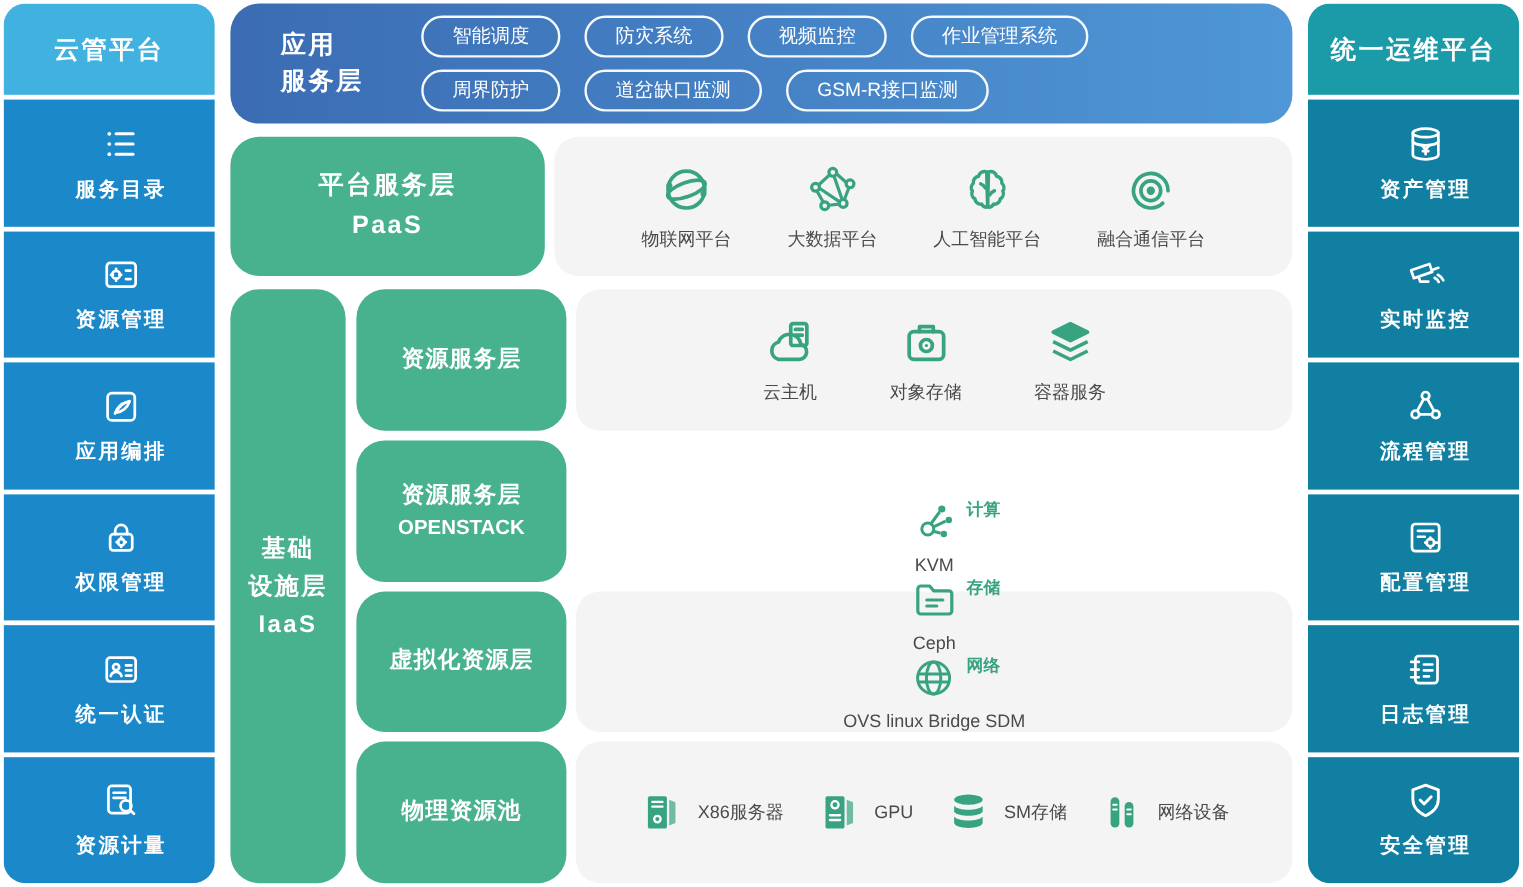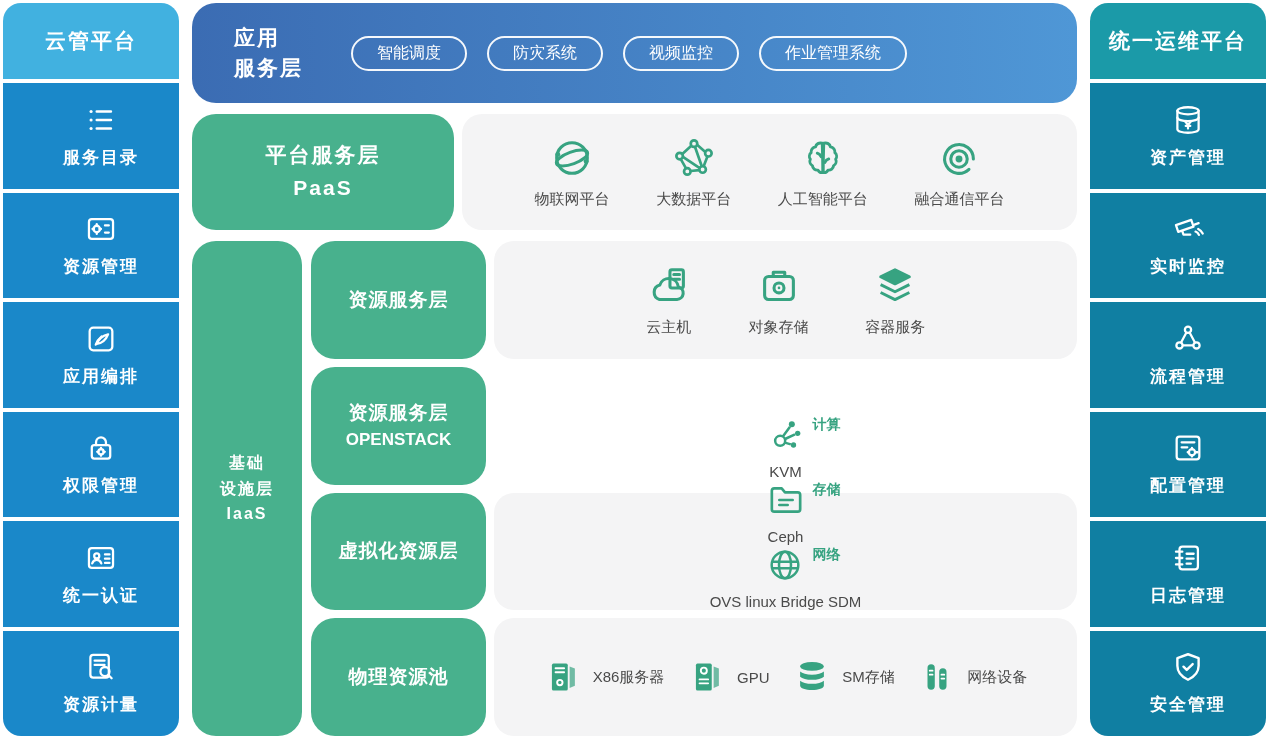--- a/index.html
+++ b/index.html
@@ -49,21 +49,21 @@
   .paas-row { height: 116px; flex-shrink: 0; display: flex; gap: 8px; }
   .paas-block { width: 262px; flex-shrink: 0; font-size: 21px; line-height: 1.55; letter-spacing: 2px; }
 
   .panel { flex: 1; min-width: 0; background: var(--panel-bg, #f4f4f5); border-radius: 20px; }
 
   .paas-panel { display: flex; align-items: center; justify-content: space-evenly; padding: 0 26px; }
   .v-item { display: flex; flex-direction: column; align-items: center; gap: 9px;
             color: #4a4a4a; font-size: 15px; justify-content: flex-end; }
 
   .iaas-section { flex: 1; min-height: 0; display: flex; gap: 9px; }
-  .iaas-block { width: 110px; flex-shrink: 0; font-size: 16px; line-height: 1.6; letter-spacing: 2px; }
+  .iaas-block { width: 96px; flex-shrink: 0; font-size: 20px; line-height: 1.6; letter-spacing: 2px; }
   .iaas-rows { flex: 1; min-width: 0; display: flex; flex-direction: column; gap: 8px; }
   .iaas-row { flex: 1; min-height: 0; display: flex; gap: 8px; }
   .row-label { width: 175px; flex-shrink: 0; font-size: 19px; letter-spacing: 1px;
                padding: 0 6px; line-height: 1.5; }
   .row-label .sub { font-size: 17px; letter-spacing: 0; }
 
   .res-panel { display: flex; align-items: center; justify-content: space-evenly; padding: 0 95px; }
 
   .os-panel { display: flex; flex-direction: column; justify-content: center; gap: 15px; padding-left: 46px; }
   .gpill-row { display: flex; gap: 26px; }
@@ -172,20 +172,25 @@
       <div class="app-title">
         <div>应用</div>
         <div>服务层</div>
       </div>
       <div class="pill-col">
         <div class="pill-row">
           <span class="pill">智能调度</span>
           <span class="pill">防灾系统</span>
           <span class="pill">视频监控</span>
           <span class="pill">作业管理系统</span>
+        </div>
+        <div class="pill-row">
+          <span class="pill">周界防护</span>
+          <span class="pill">道岔缺口监测</span>
+          <span class="pill">GSM-R接口监测</span>
         </div>
       </div>
     </div>
 
     <div class="paas-row">
       <div class="green paas-block">
         <div>平台服务层</div>
         <div>PaaS</div>
       </div>
       <div class="panel paas-panel">

